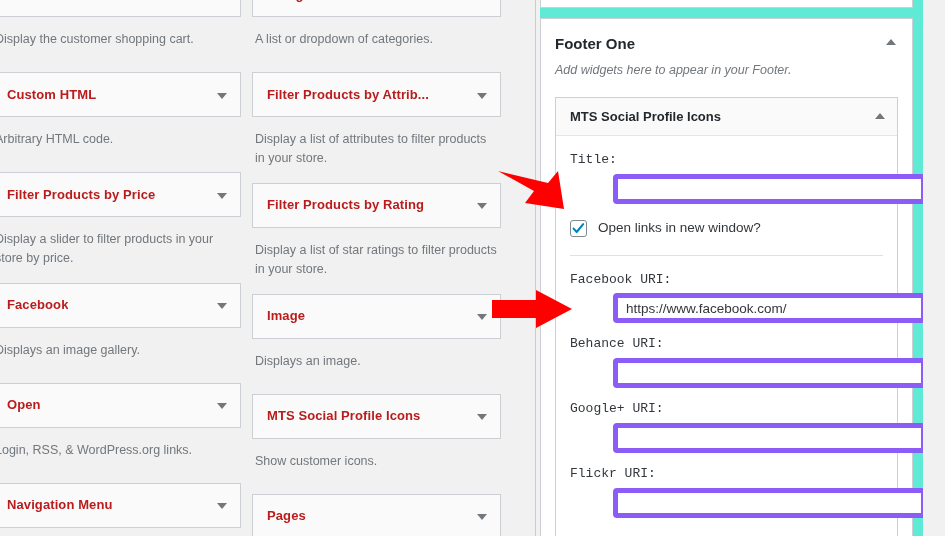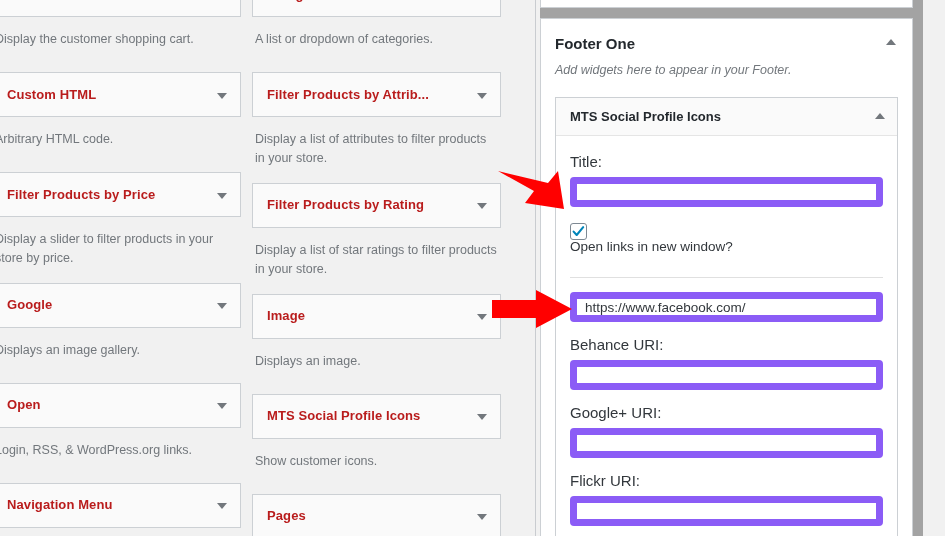--- a/index.html
+++ b/index.html
@@ -96,21 +96,21 @@
     left: 5px; top: 0;
     width: 1px; height: 536px;
     background: #c9ccd0;
   }
 
   
   #sidebars-pane {
     position: absolute;
     left: 540px; top: 0;
     width: 405px; height: 536px;
-    background: #a3a3a3;
+    background: #5eead4;
     overflow: hidden;
   }
 
   
   .panel-stub {
     position: absolute;
     left: 0; top: -40px;
     width: 373px;
     height: 48px;
     background: #fff;
@@ -170,44 +170,45 @@
   }
   .widget-card-head .caret { right: 12px; }
 
   .widget-card-body {
     padding: 14px 14px 16px 14px;
   }
 
   .field { margin-bottom: 11px; }
   .field-label {
     display: block;
-    font-size: 15px;
+    font-size: 13px;
     color: #32373c;
     line-height: 1.6;
     margin-bottom: 3px;
+    font-family: Liberation Mono, monospace;
   }
   .text-input {
     display: block;
     width: 100%;
     height: 30px;
-    border: 7px solid #8b5cf6;
+    border: 5px solid #8b5cf6;
     border-radius: 4px;
     background: #fff;
     font-family: "Liberation Sans", sans-serif;
     font-size: 13.5px;
     color: #32373c;
     padding: 0 8px;
     outline: none;
+    margin-left: 43px;
   }
 
   .checkrow {
     display: flex;
-    align-items: flex-start;
-    margin: 16px 0 24px 0;
-    flex-direction: column;
+    align-items: center;
+    margin: 16px 0 18px 0;
   }
   .checkbox {
     position: relative;
     width: 17px; height: 17px;
     flex: 0 0 17px;
     border: 1px solid #7e8993;
     border-radius: 3px;
     background: #fff;
     margin-right: 11px;
   }
@@ -268,21 +269,21 @@
           </div>
           <div class="widget-block">
             <div class="widget-head">
               <span class="wtitle">Filter Products by Price</span>
               <span class="caret"></span>
             </div>
             <div class="widget-desc">Display a slider to filter products in your store by price.</div>
           </div>
           <div class="widget-block">
             <div class="widget-head">
-              <span class="wtitle">Google</span>
+              <span class="wtitle">Facebook</span>
               <span class="caret"></span>
             </div>
             <div class="widget-desc">Displays an image gallery.</div>
           </div>
           <div class="widget-block">
             <div class="widget-head">
               <span class="wtitle">Open</span>
               <span class="caret"></span>
             </div>
             <div class="widget-desc">Login, RSS, &amp; WordPress.org links.</div>
@@ -378,20 +379,21 @@
                 <path d="M2.6 7.6 L5.7 11.0 L12.2 3.2" fill="none" stroke="#0085ba" stroke-width="2.1" stroke-linecap="round" stroke-linejoin="round"></path>
               </svg>
             </span>
             <span class="clabel">Open links in new window?</span>
           </div>
 
           <div class="hr"></div>
 
           <div id="uri-fields">
               <div class="field">
+                <label class="field-label">Facebook URI:</label>
                 <input class="text-input" type="text" value="https://www.facebook.com/" style="">
               </div>
               <div class="field">
                 <label class="field-label">Behance URI:</label>
                 <input class="text-input" type="text" value="" style="">
               </div>
               <div class="field">
                 <label class="field-label">Google+ URI:</label>
                 <input class="text-input" type="text" value="" style="">
               </div>

